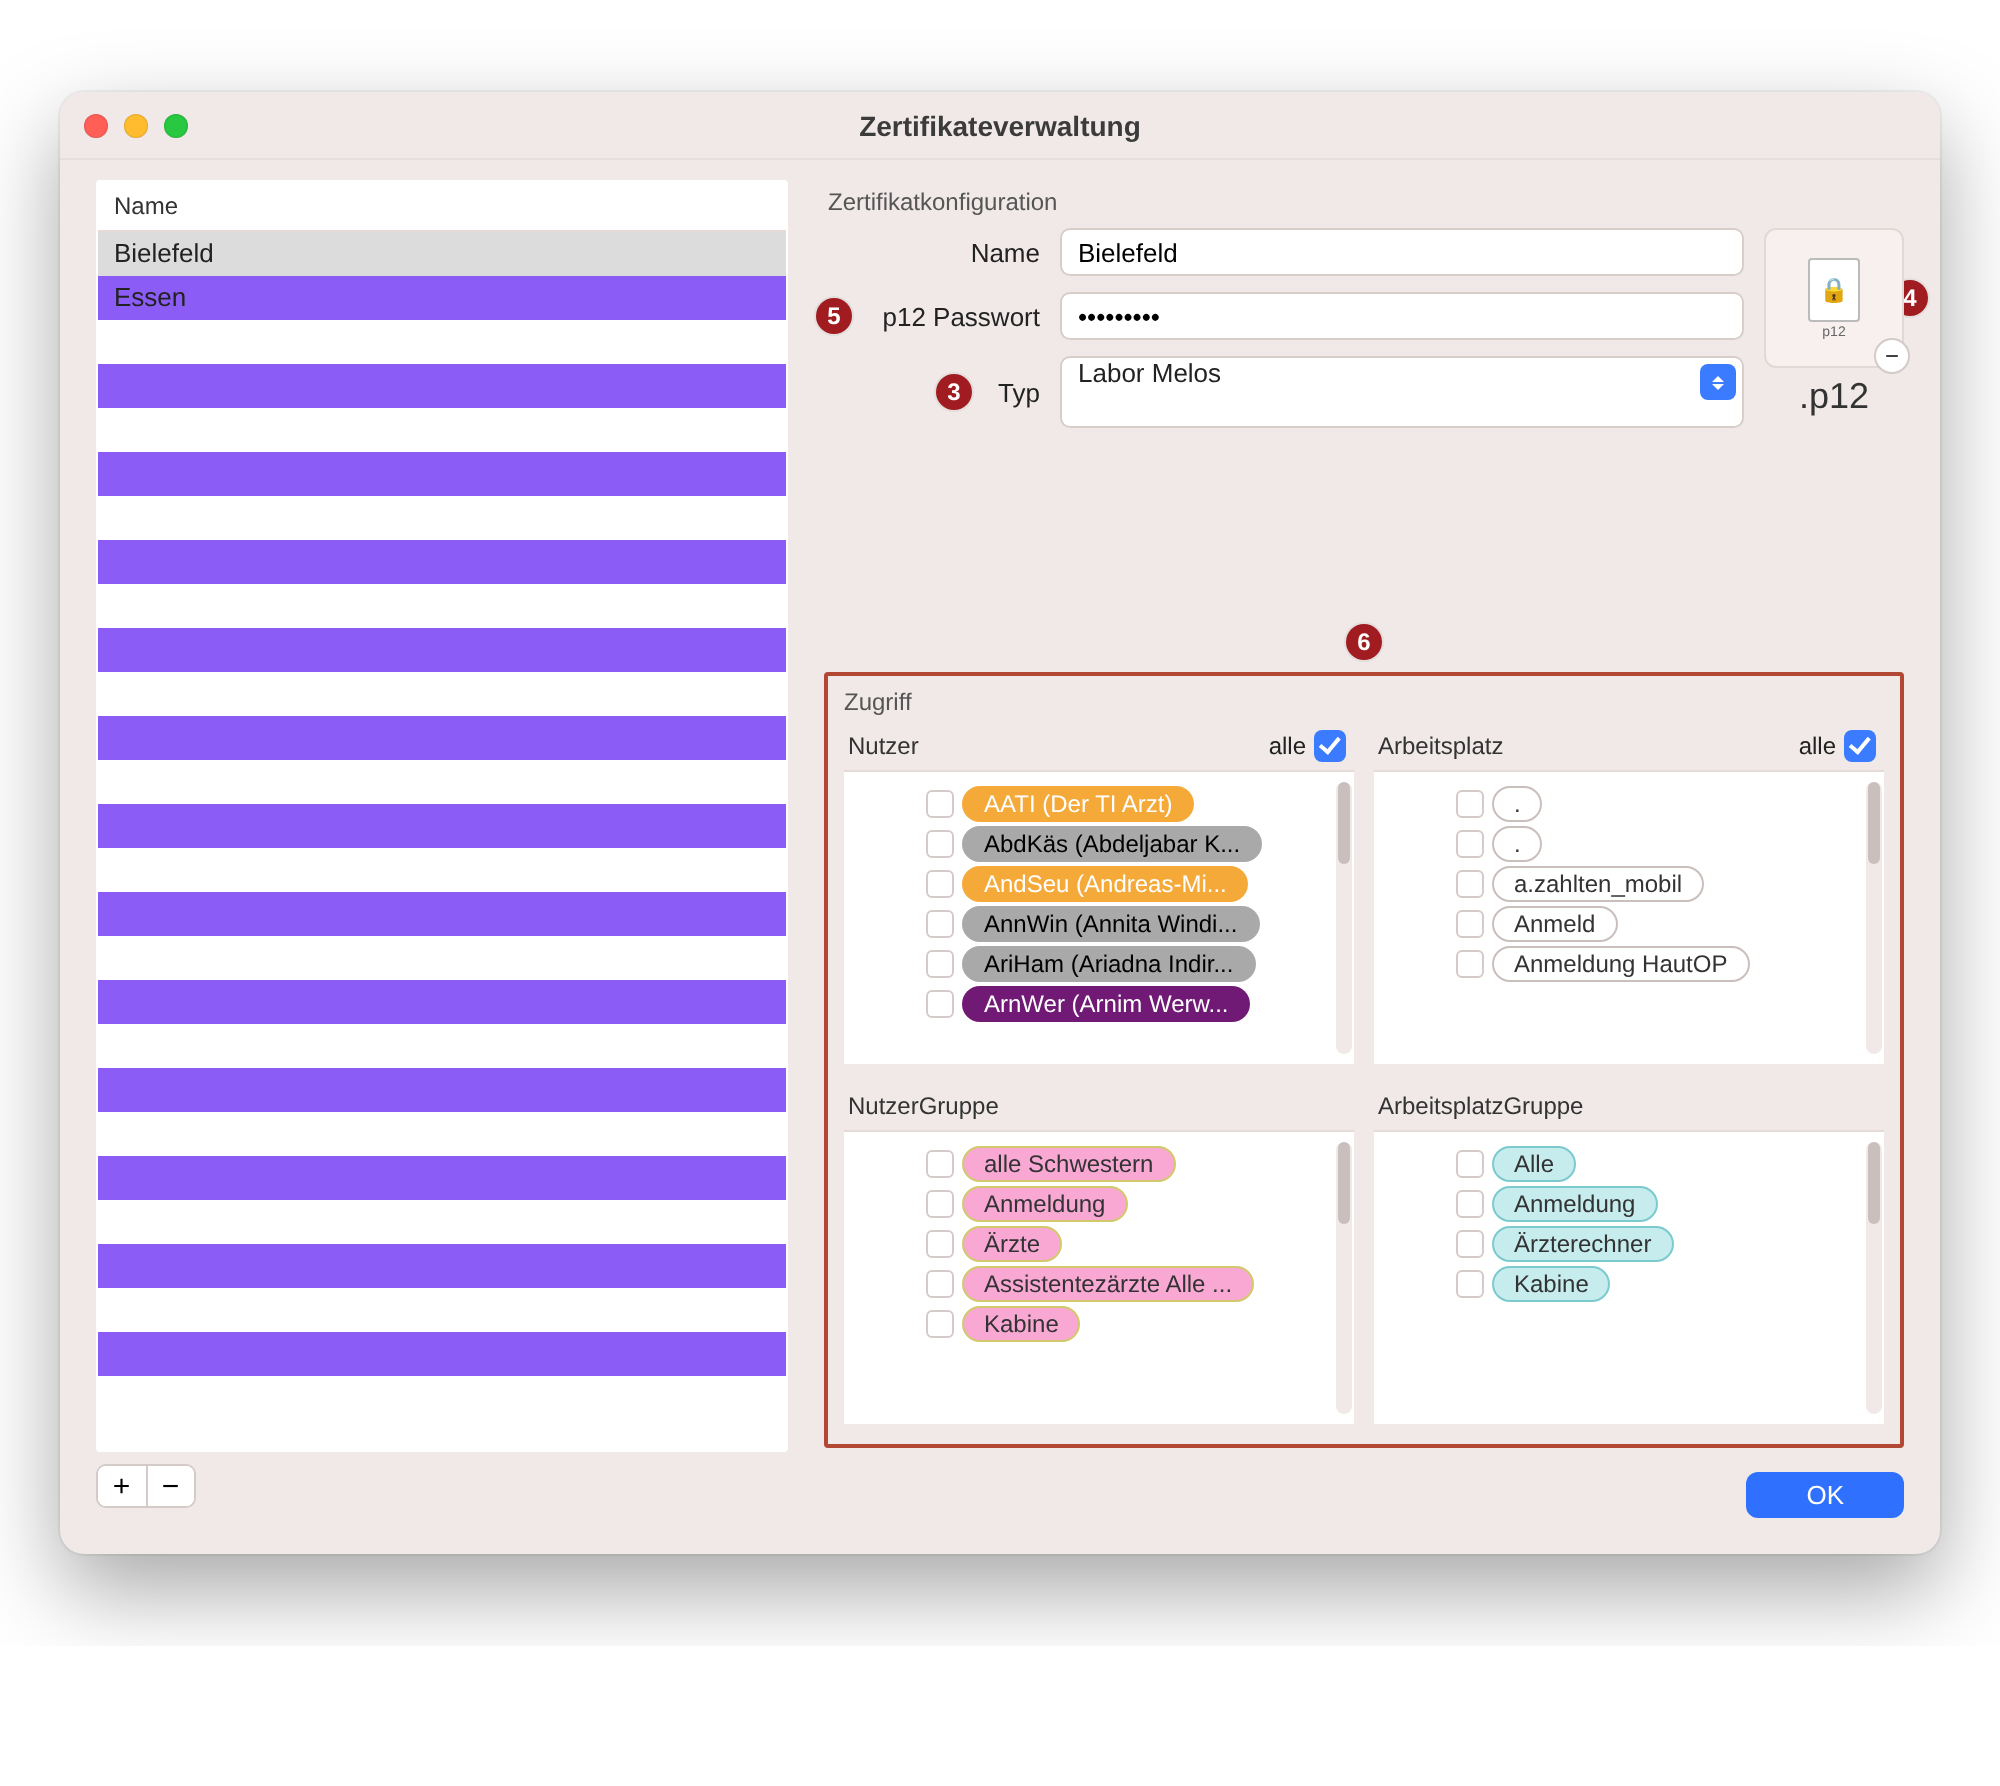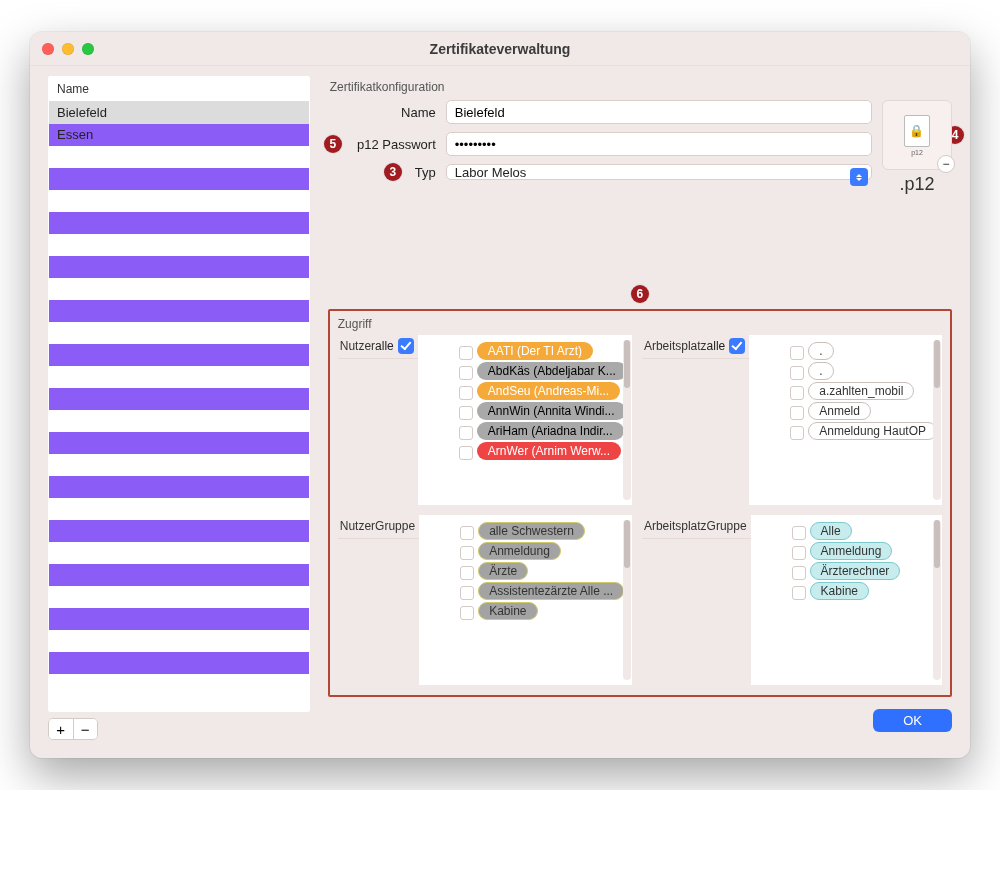--- a/index.html
+++ b/index.html
@@ -6,21 +6,21 @@
   body {
     margin: 0;
     padding: 30px;
     background: #fff;
     font-family: -apple-system, "Helvetica Neue", Arial, sans-serif;
     font-size: 13px;
     color: #222;
   }
   .window {
     width: 940px;
-    margin: 2px auto;
+    margin: 16px auto;
     border-radius: 12px;
     background: #f0e9e8;
     box-shadow: 0 18px 45px rgba(0,0,0,0.35), 0 0 0 1px rgba(0,0,0,0.05);
     overflow: hidden;
   }
   .titlebar {
     height: 34px;
     display: flex;
     align-items: center;
     padding: 0 12px;
@@ -100,21 +100,21 @@
     flex: 1;
     height: 24px;
     border: 1px solid #d8cdc9;
     border-radius: 5px;
     background: #fff;
     padding: 0 8px;
     font-size: 13px;
   }
   .fselect {
     flex: 1;
-    height: 16px;
+    height: 36px;
     border: 1px solid #d8cdc9;
     border-radius: 5px;
     background: #fff;
     padding: 0 26px 0 8px;
     font-size: 13px;
     position: relative;
   }
   .fselect .chev {
     position: absolute; right: 3px; top: 3px;
     width: 18px; height: 18px;
@@ -174,21 +174,21 @@
     padding: 6px 8px 10px 8px;
   }
   .access-title { font-size: 12px; color: #555; margin-bottom: 4px; }
   .quad {
     display: grid;
     grid-template-columns: 1fr 1fr;
     grid-template-rows: 170px 170px;
     gap: 10px;
   }
   .panel {
-    display: flex; flex-direction: row;
+    display: flex; flex-direction: column;
   }
   .panel-head {
     display: flex; align-items: center; height: 24px;
     padding: 0 4px 2px 2px;
     border-bottom: 1px solid #e6dad7;
     background: #f0e9e8;
   }
   .panel-head .pt { font-size: 12px; color: #333; flex: 1; }
   .panel-head .all { font-size: 12px; margin-right: 4px; }
   .chk {
@@ -201,42 +201,42 @@
     transform: rotate(40deg) translate(-1px,-1px);
   }
   .panel-list {
     background: #fff; flex: 1;
     border: 1px solid #fff;
     position: relative;
     overflow: hidden;
     padding: 4px 4px;
   }
   .tagrow {
-    display: flex; align-items: flex-end; gap: 4px;
+    display: flex; align-items: center; gap: 4px;
     margin: 2px 0;
     padding-left: 36px;
   }
   .tagrow .cb {
     width: 14px; height: 14px; border: 1px solid #d4cac7; border-radius: 3px;
     background: #fff;
   }
   .tag {
     display: inline-block;
     padding: 1px 10px;
     border-radius: 10px;
     font-size: 12px;
     white-space: nowrap; overflow: hidden; text-overflow: ellipsis;
     max-width: 170px;
     border: 1px solid transparent;
   }
   .t-orange { background: #f5a939; color: #fff; }
   .t-gray   { background: #a9a9a9; color: #000000; }
-  .t-purple { background: #ef4444; color: #fff; }
+  .t-purple { background: #701a75; color: #fff; }
   .t-white  { background: #fff; color: #333; border-color: #c9bfbc; }
-  .t-yellow { background: #a3a3a3; color: #333; border-color: #d1c96b; }
+  .t-yellow { background: #f9a8d4; color: #333; border-color: #d1c96b; }
   .t-cyan   { background: #c6ecee; color: #333; border-color: #7cc9ce; }
   .scroll {
     position: absolute; right: 0; top: 4px; bottom: 4px; width: 8px;
     background: #f0e9e8; border-radius: 4px;
   }
   .thumb {
     position: absolute; left: 1px; right: 1px; top: 0;
     height: 30%; background: #c9bfbc; border-radius: 4px;
   }
   .footer {

